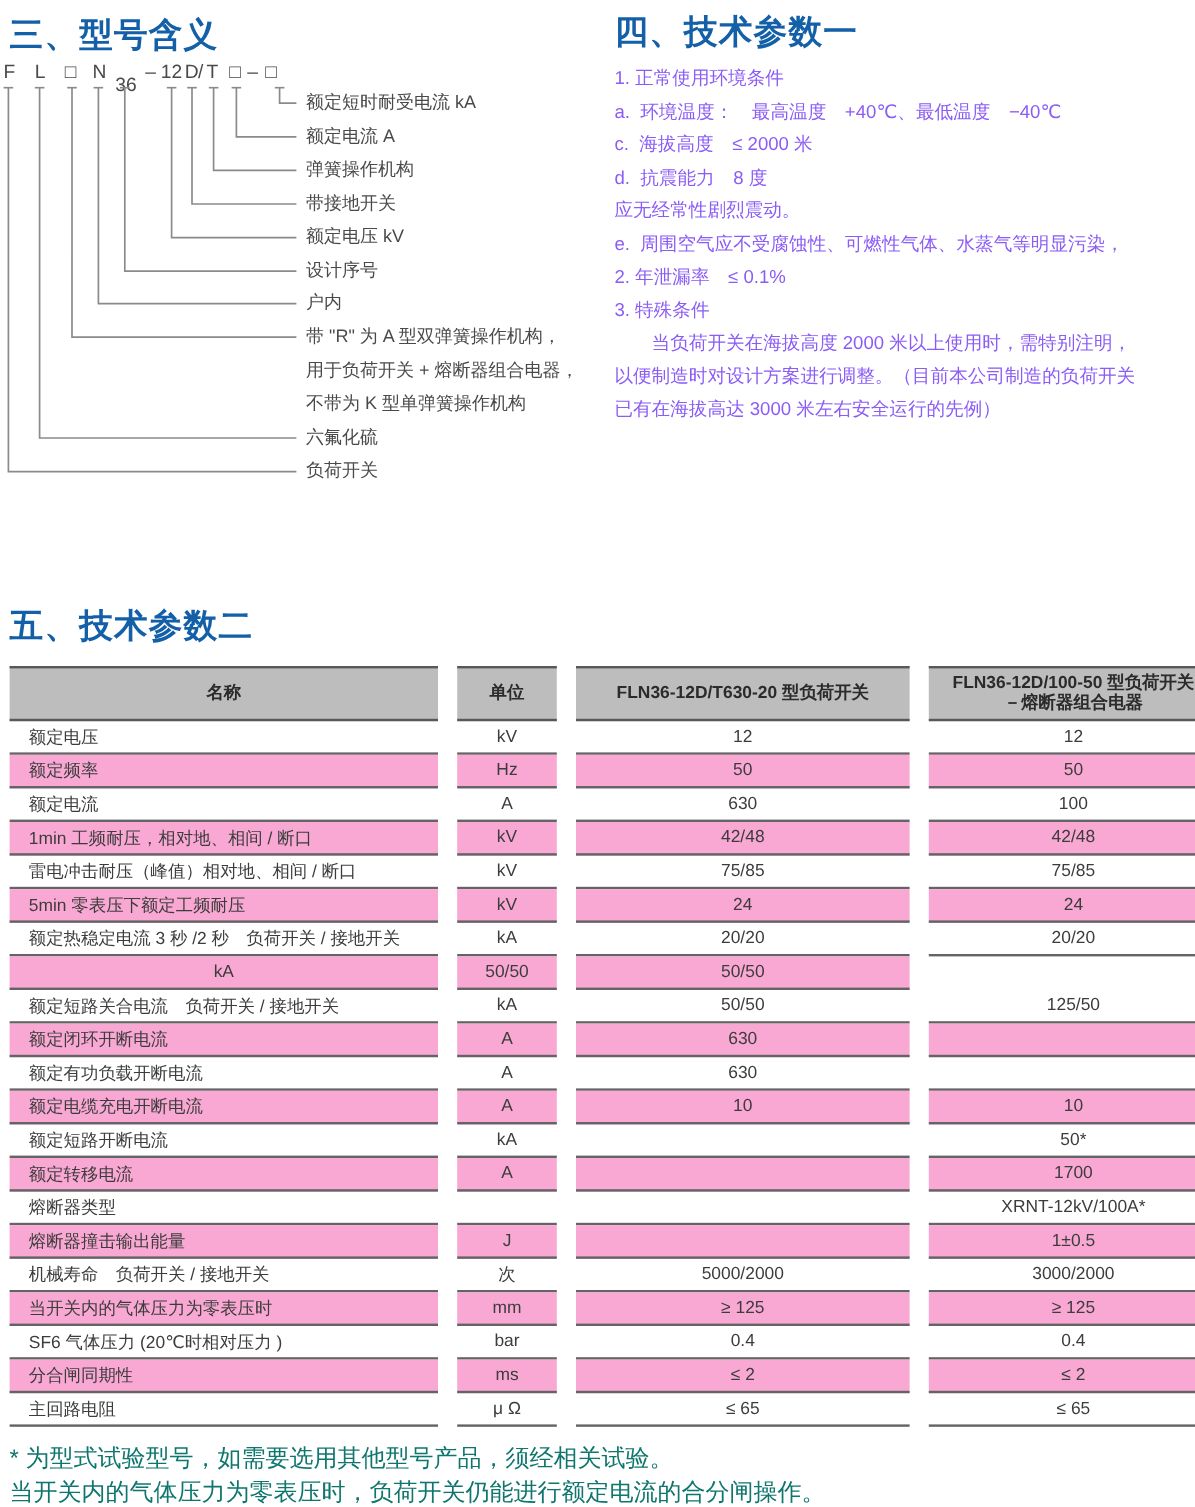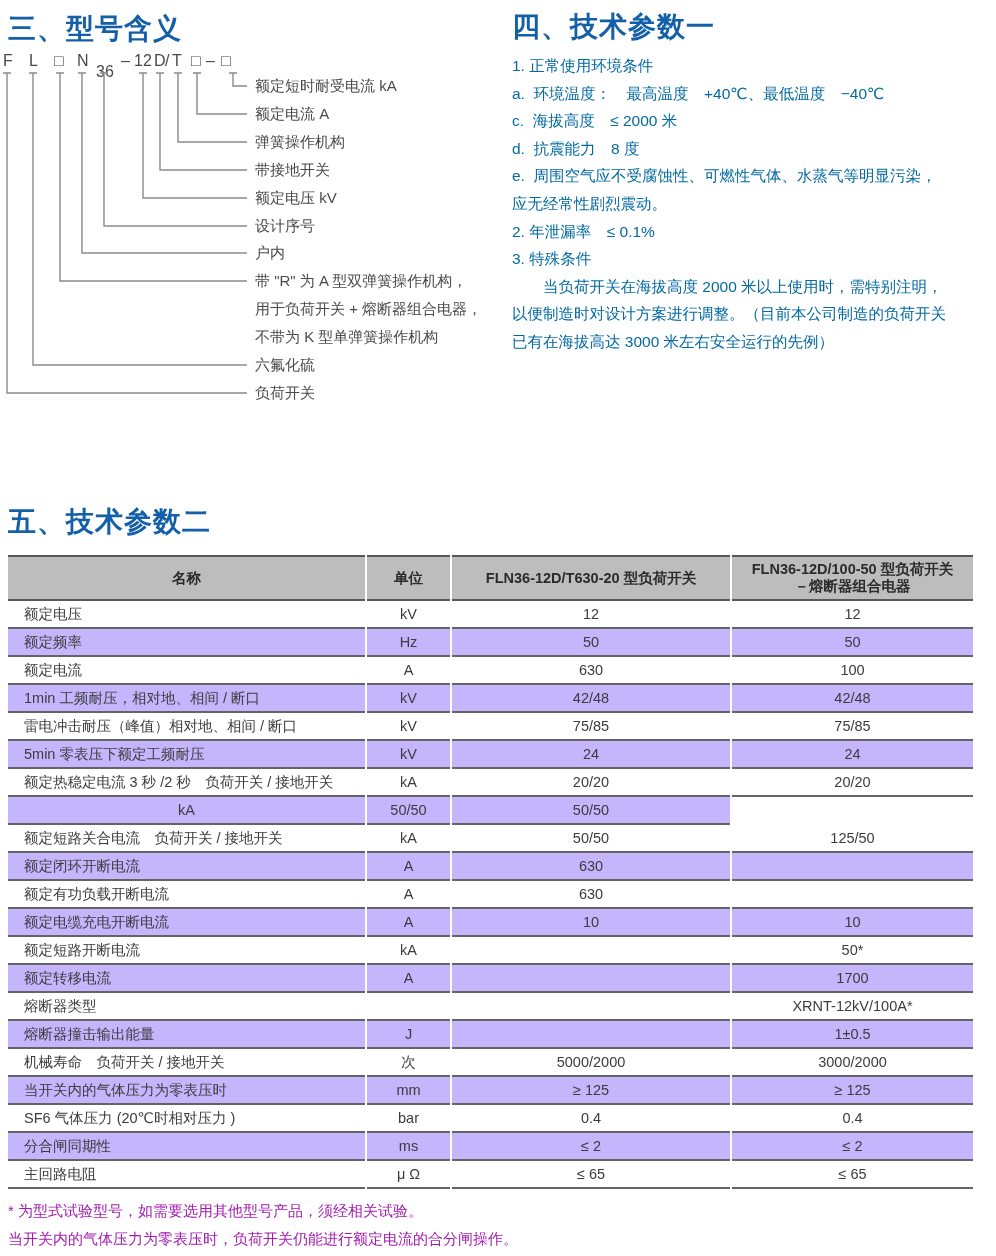--- a/index.html
+++ b/index.html
@@ -18,46 +18,46 @@
   }
   .diag-label{
     position:absolute;left:255px;font-size:15px;color:#4a4a4a;
     white-space:nowrap;line-height:20px;
   }
   
   .params{
     position:absolute;left:512px;top:52px;width:480px;
   }
   .pline{
-    font-size:15.5px;line-height:27.6px;color:#0369a1;white-space:pre-wrap;
+    font-size:15.5px;line-height:27.6px;color:#8b5cf6;white-space:pre-wrap;
   }
   
   .ptable{
     position:absolute;left:8px;top:555px;width:980px;
   }
   .trow,.thead{
     display:grid;
     grid-template-columns:357px 83px 278px 241px;
-    column-gap:2px;
+    column-gap:16px;
   }
   .thead .cell{
     background:#bdbdbd;height:46px;border-top:2px solid #58585a;
     border-bottom:2px solid #58585a;display:flex;align-items:center;
     justify-content:center;font-weight:bold;color:#2b2b2b;font-size:14.5px;
     text-align:center;white-space:pre-line;line-height:17px;box-sizing:border-box;
   }
   .trow .cell{
     height:28px;border-bottom:2px solid #646464;box-sizing:border-box;
     display:flex;align-items:center;justify-content:center;
     font-size:14.5px;color:#3c3c3c;white-space:pre-wrap;
   }
   .trow .cell.name{justify-content:flex-start;padding-left:16px;}
-  .trow.shade .cell{background:#c4b5fd;}
+  .trow.shade .cell{background:#f9a8d4;}
   .footnote{
-    position:absolute;left:8px;font-size:15px;color:#a21caf;white-space:pre-wrap;
+    position:absolute;left:8px;font-size:20px;color:#0f766e;white-space:pre-wrap;
   }
 </style>
 </head>
 <body>
 
 <div class="heading" style="left:8px;top:10px">三、型号含义</div>
 
 <div>
     <span class="token" style="left: 3px;">F</span>
     <span class="token" style="left: 29px;">L</span>
@@ -103,22 +103,22 @@
     <div class="diag-label" style="top: 355px;">六氟化硫</div>
     <div class="diag-label" style="top: 383px;">负荷开关</div>
   </div>
 
 <div class="heading" style="left:512px;top:8px">四、技术参数一</div>
 <div class="params">
     <div class="pline">1. 正常使用环境条件</div>
     <div class="pline">a.  环境温度：　最高温度　+40℃、最低温度　−40℃</div>
     <div class="pline">c.  海拔高度　≤ 2000 米</div>
     <div class="pline">d.  抗震能力　8 度</div>
+    <div class="pline">应无经常性剧烈震动。</div>
     <div class="pline">e.  周围空气应不受腐蚀性、可燃性气体、水蒸气等明显污染，</div>
-    <div class="pline">应无经常性剧烈震动。</div>
     <div class="pline">2. 年泄漏率　≤ 0.1%</div>
     <div class="pline">3. 特殊条件</div>
     <div class="pline">　　当负荷开关在海拔高度 2000 米以上使用时，需特别注明，</div>
     <div class="pline">以便制造时对设计方案进行调整。（目前本公司制造的负荷开关</div>
     <div class="pline">已有在海拔高达 3000 米左右安全运行的先例）</div>
   </div>
 
 <div class="heading" style="left:8px;top:503px">五、技术参数二</div>
 
 <div class="ptable">

